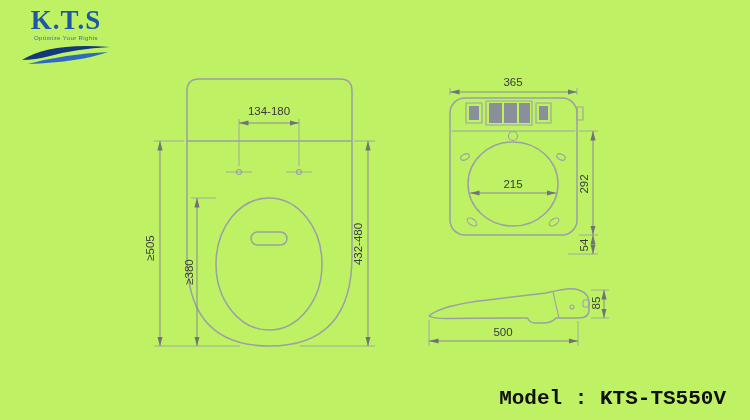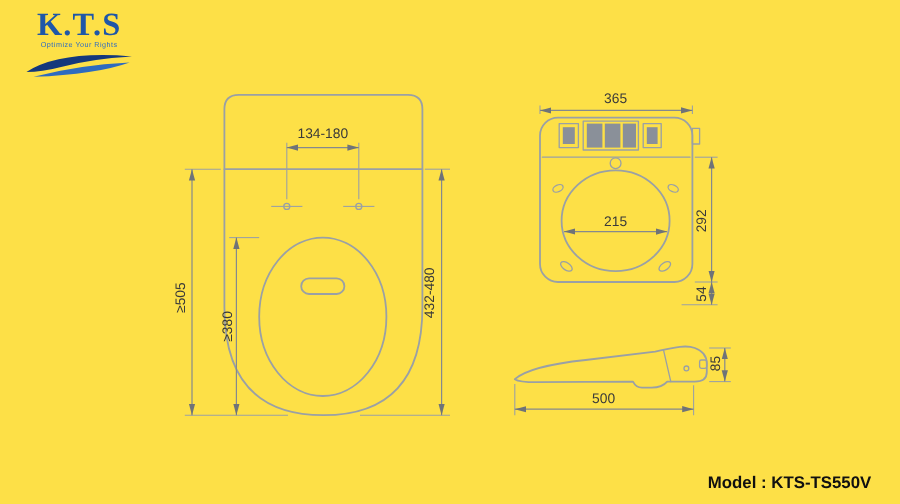--- a/index.html
+++ b/index.html
@@ -1,27 +1,27 @@
 <!DOCTYPE html>
 <html><head>
 <meta charset="utf-8">
 <style>
   html,body{margin:0;padding:0;background:#fff;}
-  .canvas{position:relative;width:750px;height:420px;background:#fde047;overflow:hidden;
+  .canvas{position:relative;width:750px;height:420px;background:#bef264;overflow:hidden;
           font-family:"Liberation Sans",sans-serif;}
   
   .logo{position:absolute;left:16px;top:6px;width:100px;text-align:center;}
   .logo-text{font-family:"Liberation Serif",serif;font-weight:bold;font-size:27px;
              color:#1e57a8;letter-spacing:1px;line-height:1.05;}
   .logo-tagline{font-size:6px;color:#2f6bc0;letter-spacing:.4px;margin-top:1px;white-space:nowrap;
                 overflow:hidden;}
   .logo-wave{display:block;margin:1px auto 0 auto;}
   
-  .model{position:absolute;right:24px;bottom:10px;font-family:Liberation Sans, sans-serif;
-         font-weight:bold;font-size:14px;color:#101010;}
+  .model{position:absolute;right:24px;bottom:10px;font-family:Liberation Mono, monospace;
+         font-weight:bold;font-size:21px;color:#101010;}
   
   svg.drawing{position:absolute;left:0;top:0;}
   .obj{fill:none;stroke:#9aa0a5;stroke-width:1.5;stroke-linejoin:round;stroke-linecap:round;}
   .obj-thin{stroke-width:1.1;}
   .btn-fill{fill:#8a9099;stroke:none;}
   .ext{fill:none;stroke:#9aa0a5;stroke-width:0.9;}
   .dim{fill:none;stroke:#85898e;stroke-width:1;}
   .arrowhead{fill:#6f7378;}
   text.dim-label{font-family:"Liberation Sans",sans-serif;font-size:11.5px;fill:#3a3a3a;}
 </style>

